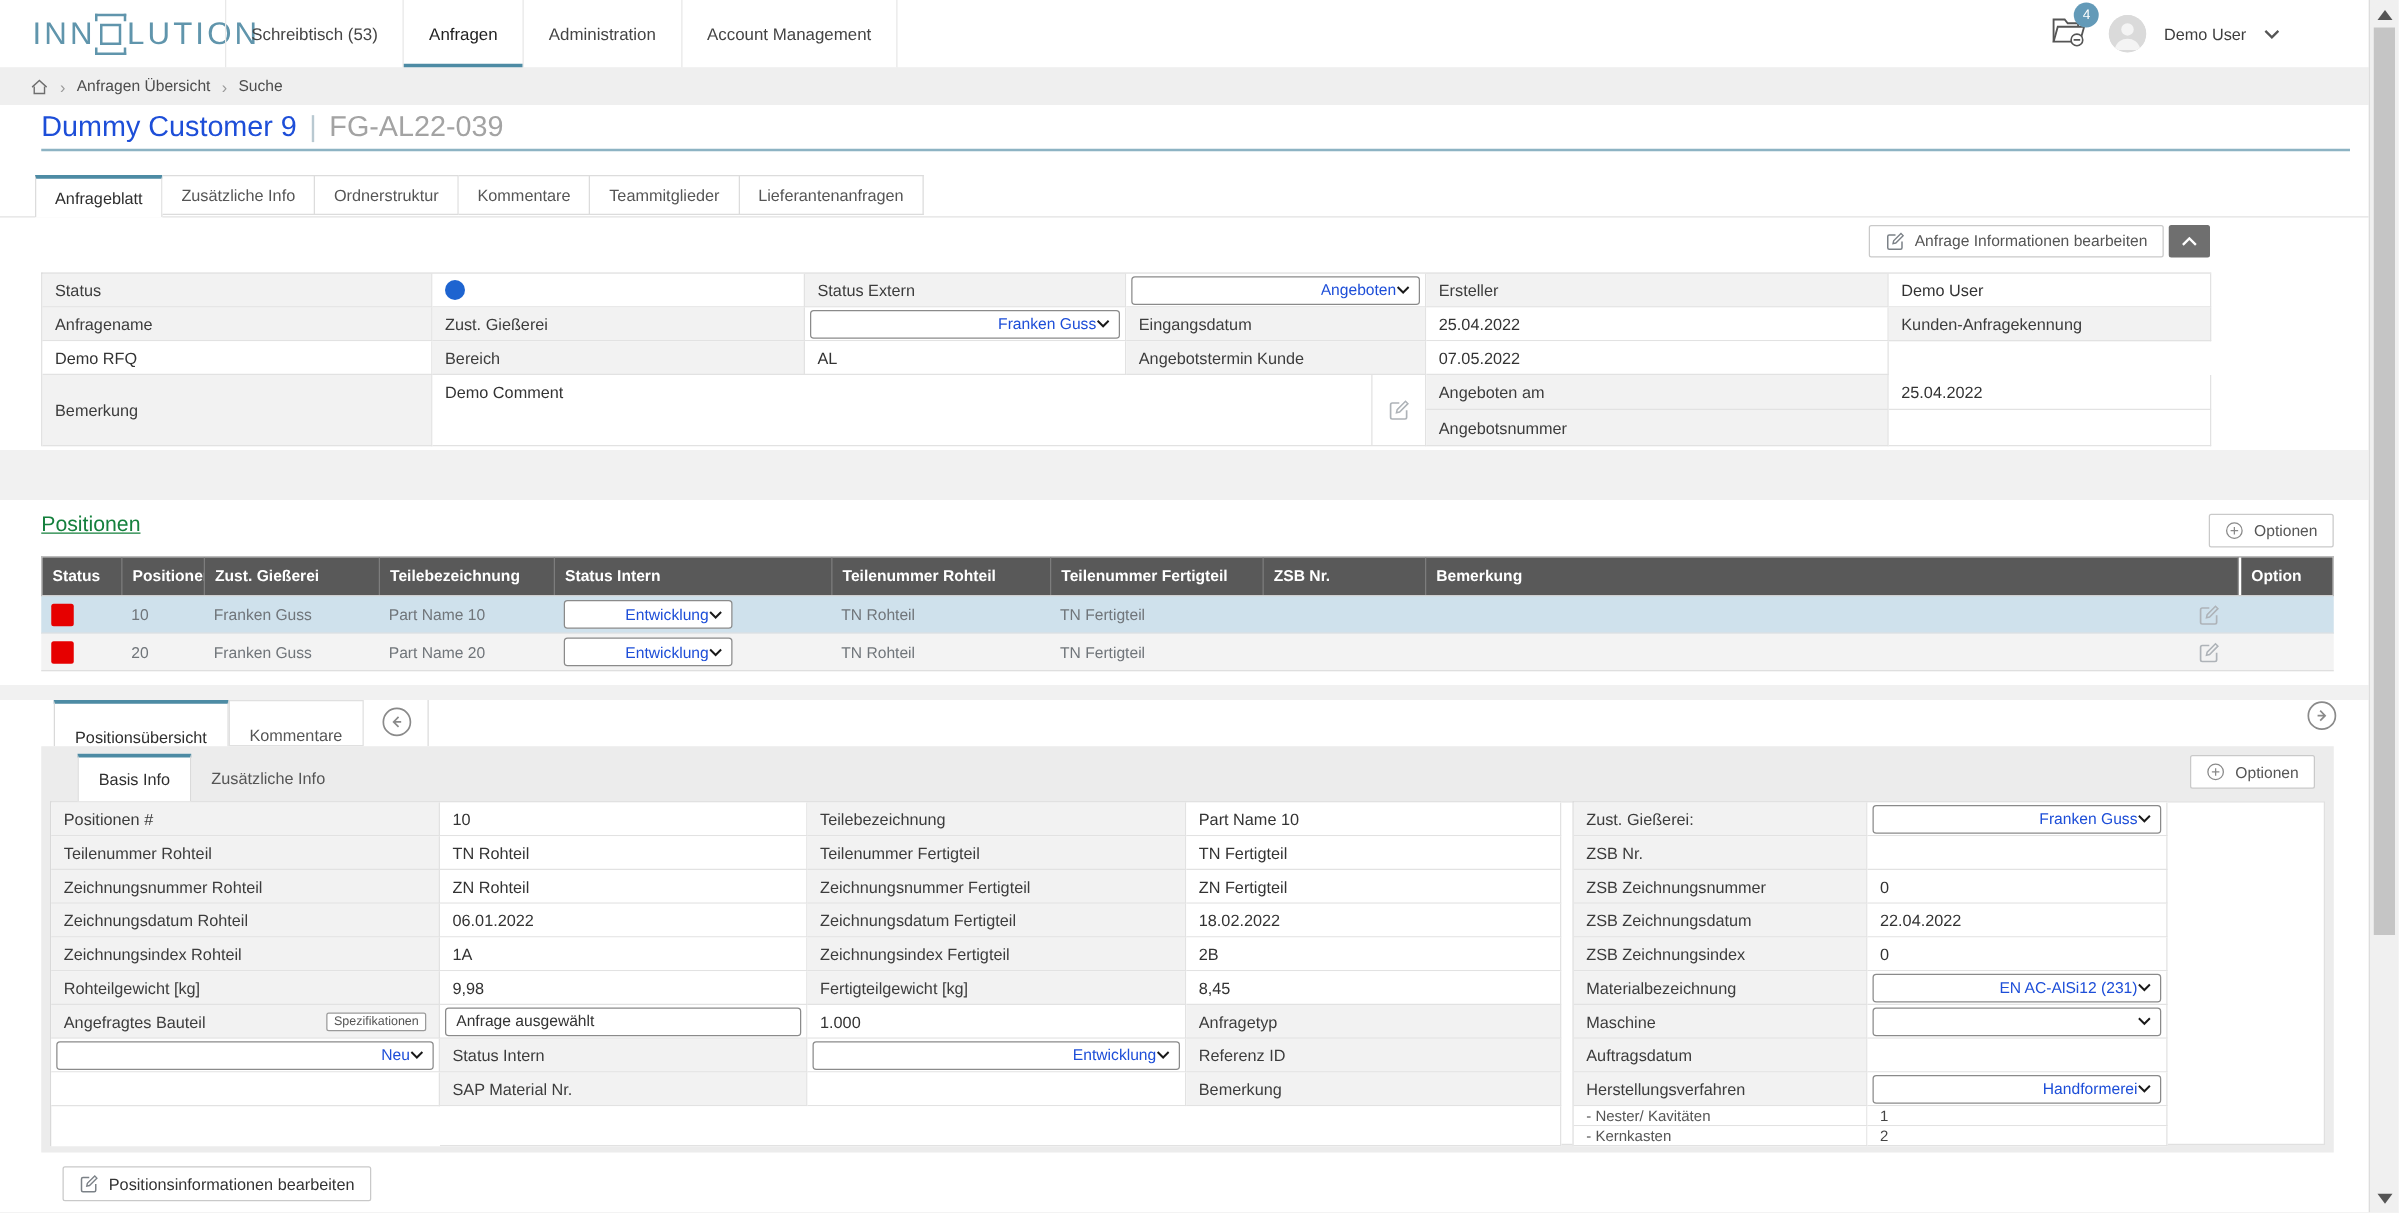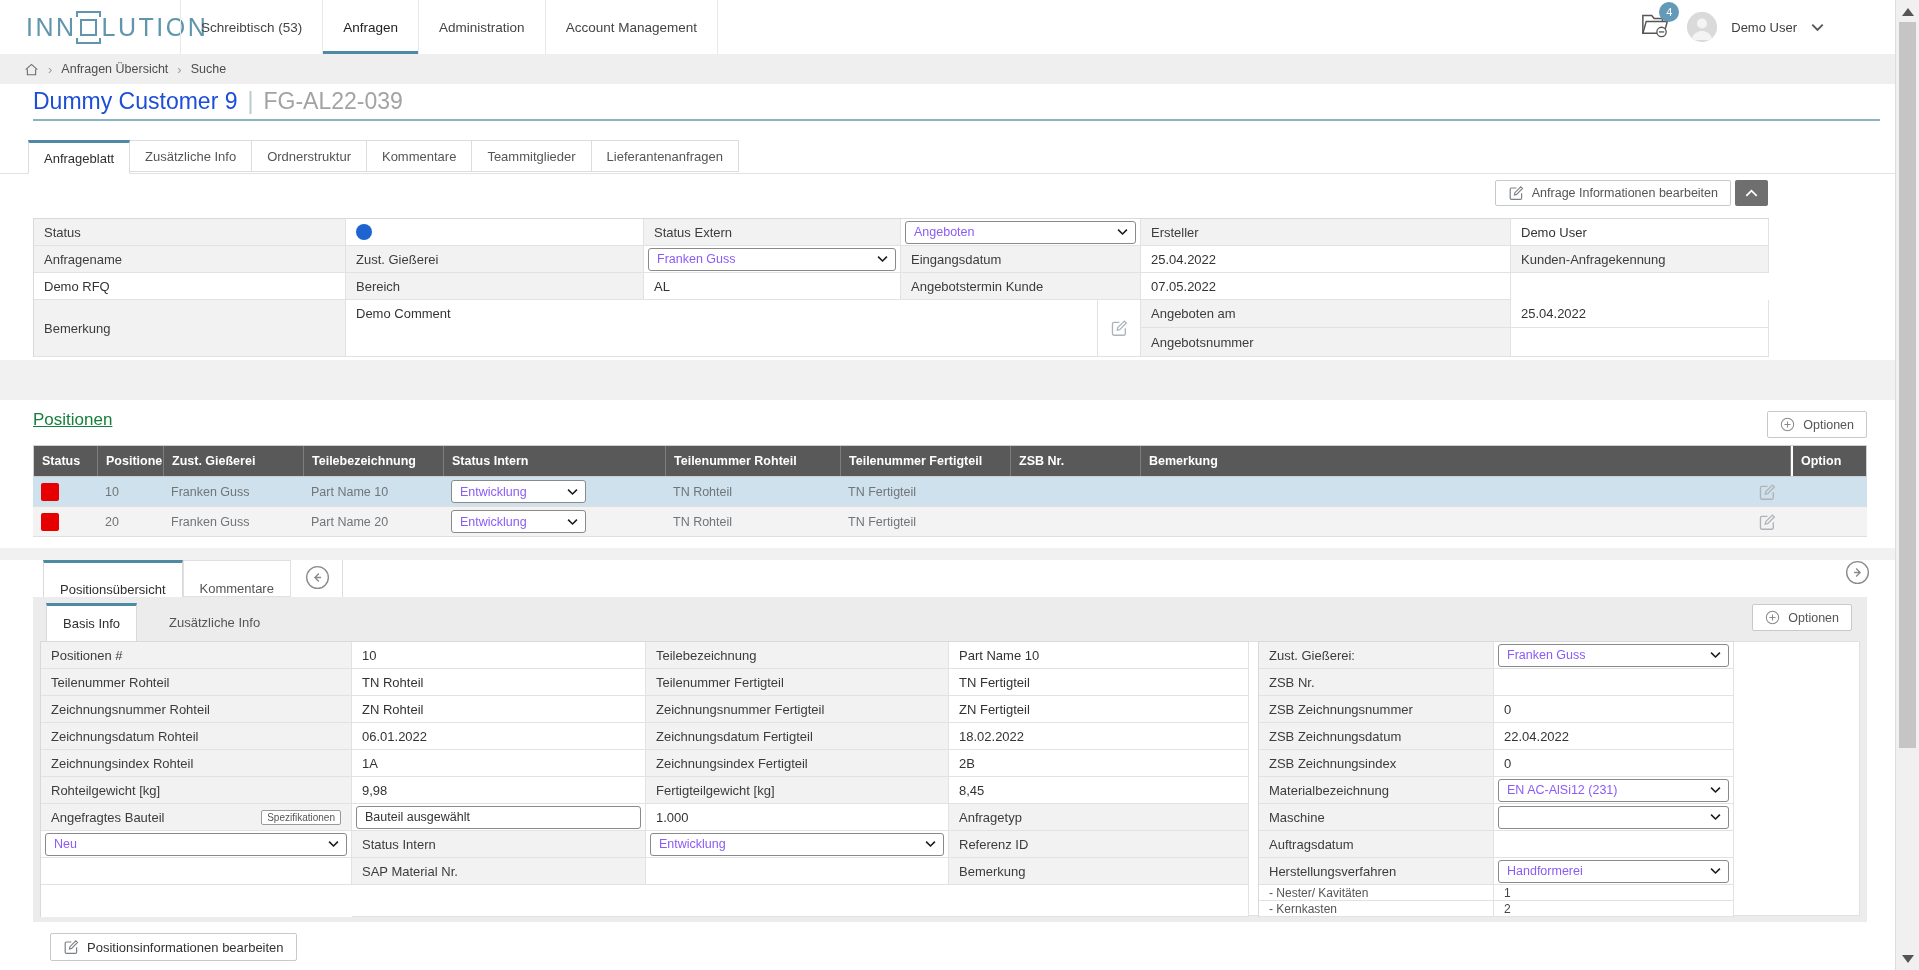--- a/index.html
+++ b/index.html
@@ -48,21 +48,21 @@
   .btn{display:flex;align-items:center;gap:8px;height:26px;padding:0 12px;background:#fff;border:1px solid #c9c9c9;border-radius:2px;font-size:12.5px;color:#555;cursor:pointer;box-sizing:border-box;}
   .btn-dark{width:33px;height:26px;background:#6f6f6f;border-radius:2px;display:flex;align-items:center;justify-content:center;cursor:pointer;}
 
   
   .grid{display:grid;background:#fff;border-top:1px solid #d9d9d9;border-left:1px solid #d9d9d9;}
   .cell{display:flex;align-items:center;padding:0 10px;border-right:1px solid #e2e2e2;border-bottom:1px solid #e2e2e2;font-size:13px;color:#333;overflow:hidden;white-space:nowrap;box-sizing:border-box;background:#fff;}
   .lab{background:#f2f2f2;color:#3c3c3c;}
   .sublab{background:#fff;color:#555;font-size:12px;}
   .subval{font-size:12px;color:#444;}
   .cellpad0{padding:0 4px;}
-  .sel{flex:1;display:flex;align-items:center;justify-content:space-between;height:21px;border:1px solid #8a8a8a;border-radius:3px;background:#fff;padding:0 7px 0 8px;font-size:12.5px;color:#8b5cf6;cursor:pointer;min-width:0;}
+  .sel{flex:1;display:flex;align-items:center;justify-content:flex-end;height:21px;border:1px solid #8a8a8a;border-radius:3px;background:#fff;padding:0 7px 0 8px;font-size:12.5px;color:#1d4ed8;cursor:pointer;min-width:0;}
   .sel .sel-t{overflow:hidden;white-space:nowrap;}
   .inp{flex:1;display:flex;align-items:center;height:21px;border:1px solid #8a8a8a;border-radius:3px;background:#fff;padding:0 8px;font-size:12.5px;color:#333;cursor:text;}
   .spec-tag{margin-left:auto;border:1px solid #9a9a9a;background:#fff;font-size:10px;color:#555;padding:1px 5px;border-radius:2px;white-space:nowrap;cursor:pointer;}
   .dot{width:16px;height:16px;border-radius:50%;background:#1e64d0;}
   .sq{width:18px;height:18px;border-radius:2px;background:#e60000;}
 
   
   .tform{left:33px;top:218px;grid-template-columns:312px 298px 257px 240px 370px 258px;grid-template-rows:27px 27px 27px 28px 29px;}
   .bem-val{align-items:stretch;padding:0;}
   .bem-text{flex:1;padding:6px 10px;font-size:13px;color:#333;}
@@ -81,21 +81,21 @@
   .pcell .sel{flex:0 0 118px;}
   .pcell.bemc{justify-content:flex-end;padding-right:14px;}
 
   
   .ltabs{left:43px;top:560px;height:37px;display:flex;align-items:stretch;}
   .ltab{display:flex;align-items:flex-end;padding:0 16px;font-size:13px;color:#555;background:#fff;border:1px solid #e0e0e0;box-sizing:border-box;cursor:pointer;}
   .ltab.active{border:1px solid #d9d9d9;border-top:3px solid #4d8ba4;border-bottom:none;color:#2e2e2e;}
   .circ-btn{width:25px;height:25px;margin:5px 0 0 14px;color:#8a8a8a;cursor:pointer;}
   .vline{width:1px;background:#dcdcdc;margin-left:12px;}
   .graypanel{left:33px;top:597px;width:1834px;height:325px;background:#ececec;}
-  .subtabs{left:46px;top:603px;height:38px;display:flex;z-index:2;gap:16px;}
+  .subtabs{left:62px;top:603px;height:38px;display:flex;z-index:2;}
   .stab{display:flex;align-items:center;padding:0 16px;font-size:13px;color:#555;cursor:pointer;}
   .stab.active{background:#fff;border:1px solid #dadada;border-top:3px solid #4d8ba4;border-bottom:none;color:#2e2e2e;box-sizing:border-box;}
   .formbg{left:40px;top:641px;width:1820px;height:275px;background:#fff;border:1px solid #e0e0e0;box-sizing:border-box;}
   .dgridA{left:40px;top:641px;grid-template-columns:311px 294px 303px 300px;grid-template-rows:repeat(9,27px) 32px;}
   .dgridB{left:1258px;top:641px;grid-template-columns:235px 240px;grid-template-rows:repeat(9,27px) 16px 16px;}
 
   
   .ic{display:block;}
   .chev{width:11px;height:8px;color:#1a1a1a;flex:0 0 auto;}
   .ic-edit{width:16px;height:16px;color:#7b8187;}
@@ -450,21 +450,21 @@
     <div class="cell">9,98</div>
     <div class="cell lab">Fertigteilgewicht [kg]</div>
     <div class="cell">8,45</div>
 
     <div class="cell lab">
         <span>Angefragtes Bauteil</span>
         <span class="spec-tag">Spezifikationen</span>
       </div>
     <div class="cell cellpad0">
         <div class="inp">
-          <span>Bauteil ausgewählt</span>
+          <span>Anfrage ausgewählt</span>
         </div>
       </div>
     <div class="cell">1.000</div>
 
     <div class="cell lab">Anfragetyp</div>
     <div class="cell cellpad0">
         <div class="sel">
           <span class="sel-t">Neu</span>
           <svg class="ic chev">
             <use href="#i-chev"></use>

